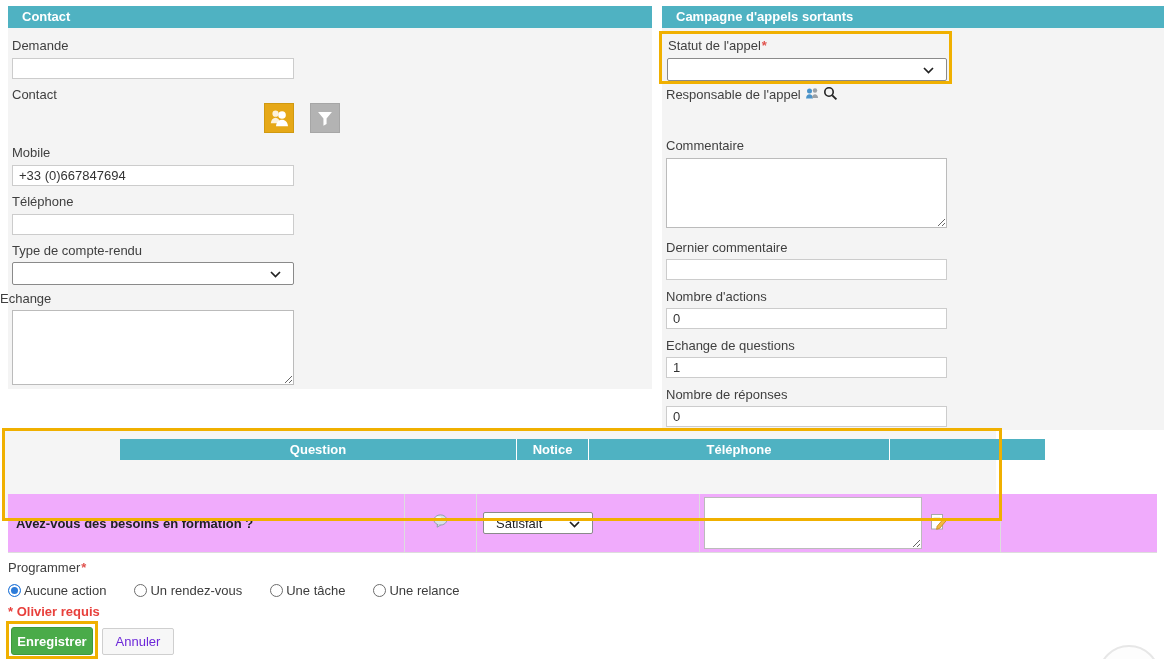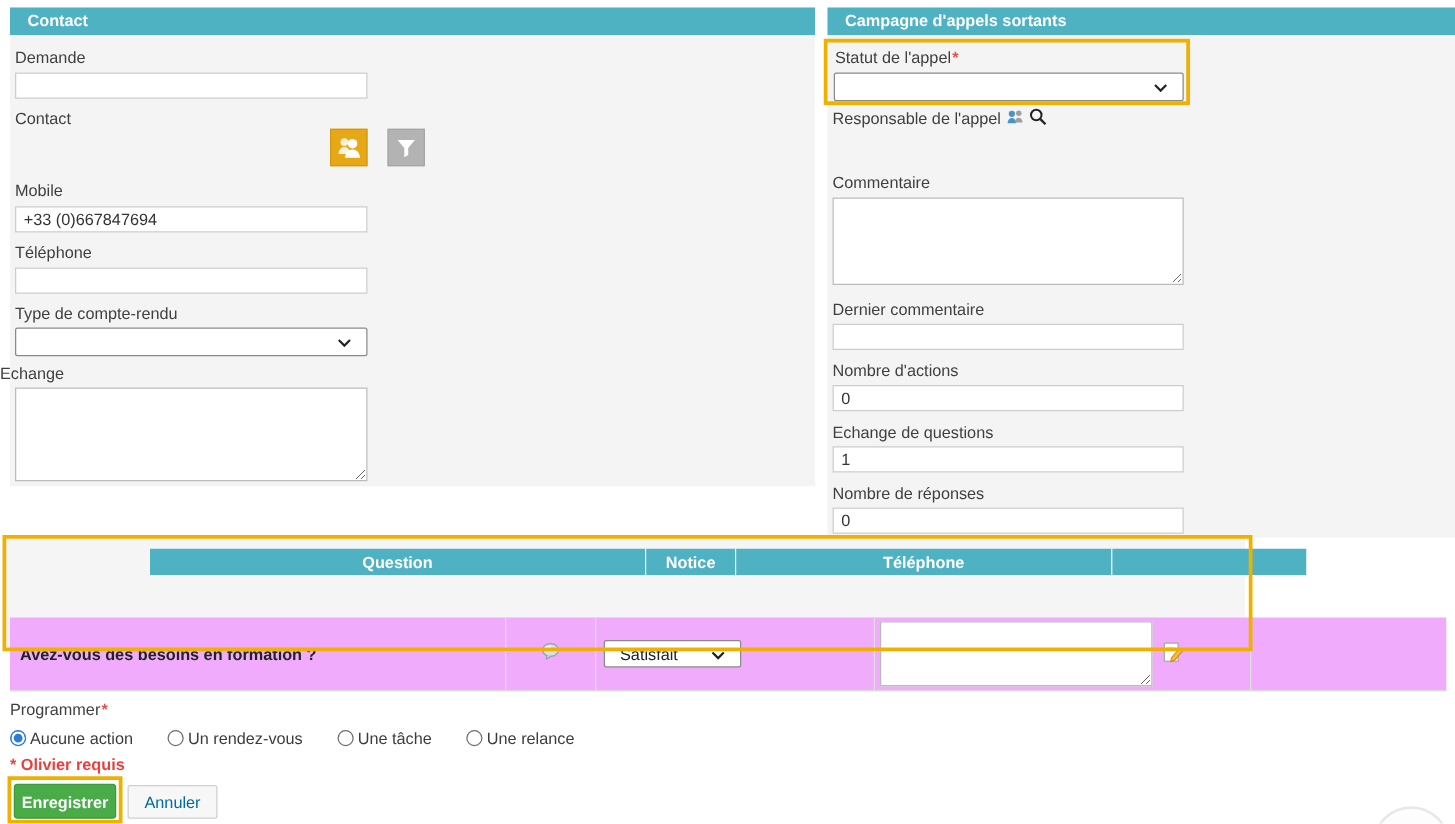--- a/index.html
+++ b/index.html
@@ -38,21 +38,21 @@
   
   .radio-row { position:absolute; left:8px; top:583px; display:flex; align-items:center; gap:28px; }
   .radio-opt { display:flex; align-items:center; gap:3px; cursor:pointer; }
   .radio { width:13px; height:13px; border-radius:50%; border:1px solid #6d6d6d; background:#fff; flex:none; }
   .radio.checked { border:1px solid #2c7bd9; background:#2c7bd9; box-shadow:inset 0 0 0 2px #fff; }
   
   .btn-save { position:absolute; left:11px; top:627px; width:82px; height:28px; background:#4aab49;
     border:1px solid #3e983e; border-radius:3px; color:#fff; font-weight:700; font-size:13px;
     font-family:"Liberation Sans", sans-serif; cursor:pointer; z-index:6; }
   .btn-cancel { position:absolute; left:102px; top:628px; width:72px; height:27px; background:#f7f7f7;
-    border:1px solid #cfcfcf; border-radius:2px; color:#0369a1; font-size:13px;
+    border:1px solid #cfcfcf; border-radius:2px; color:#6d28d9; font-size:13px;
     font-family:"Liberation Sans", sans-serif; cursor:pointer; }
   .note-req { position:absolute; left:8px; top:604px; color:#e8403c; font-weight:700; }
   .fab-ghost { position:absolute; left:1098px; top:645px; width:62px; height:62px; border-radius:50%;
     border:2px solid #e7e7e7; background:#fdfdfd; }
 </style>
 </head>
 <body>
 
 <div id="screen">
 

